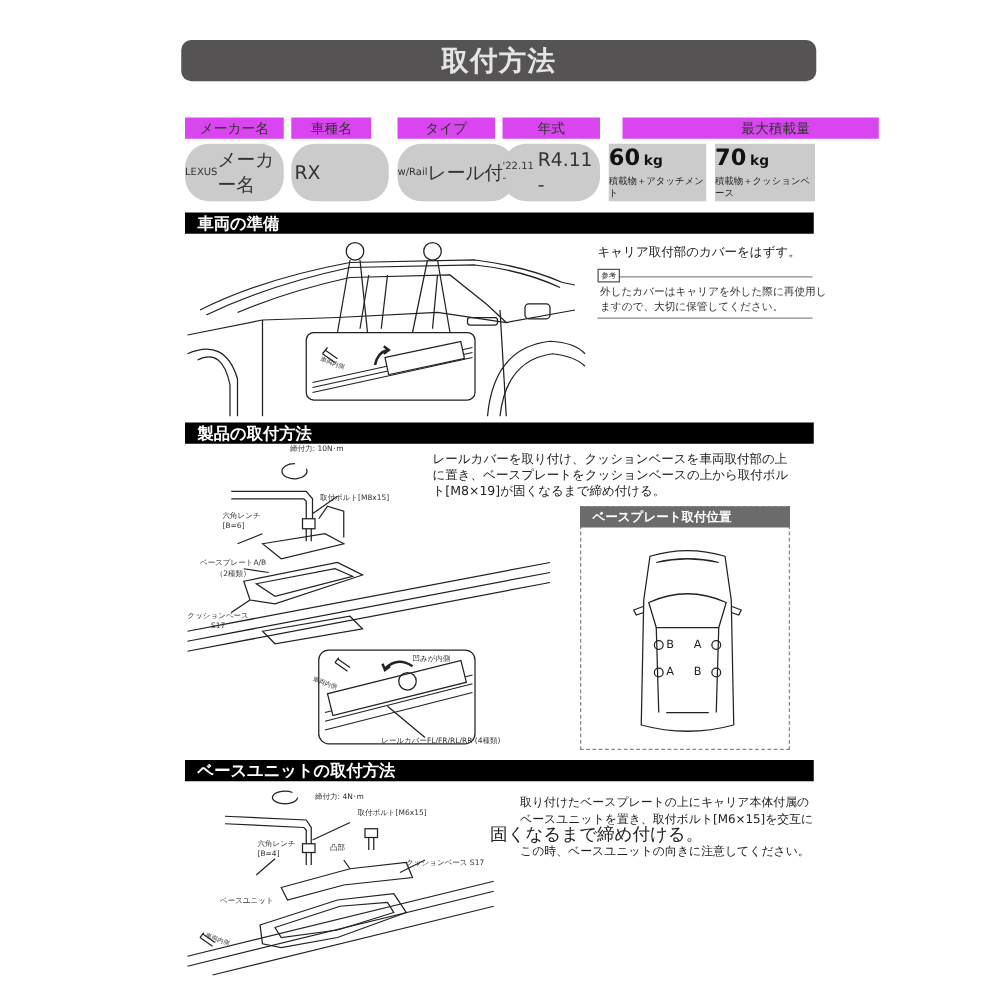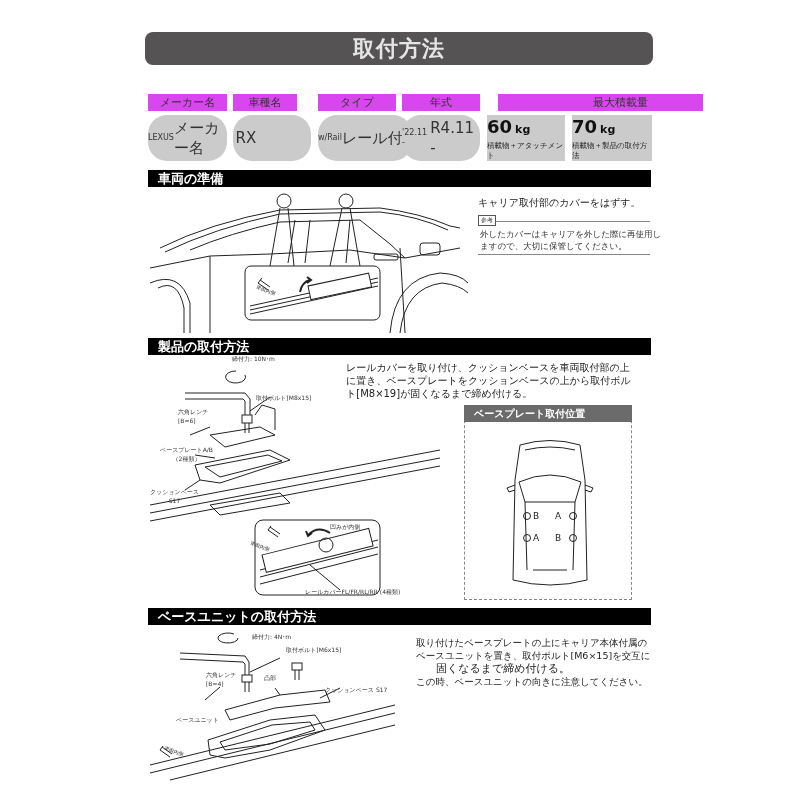--- a/index.html
+++ b/index.html
@@ -52,21 +52,21 @@
 <div class="abs spec-cell" style="left:402px;width:78px;">
   <span class="sm">'22.11 -</span>
   <span class="lg">R4.11 -</span>
 </div>
 <div class="abs load-cell" style="left:487px;width:78px;">
   <span class="load-val"><span>60</span><small>kg</small></span>
   <span class="load-note">積載物＋アタッチメント</span>
 </div>
 <div class="abs load-cell" style="left:572px;width:80px;">
   <span class="load-val"><span>70</span><small>kg</small></span>
-  <span class="load-note">積載物＋製品の取付方法</span>
+  <span class="load-note">積載物＋クッションベース</span>
 </div>
 
 <div class="abs section-bar" style="top:170px;">車両の準備</div>
 
 <svg style="left:150px;top:188px;" width="320" height="145" viewBox="0 0 320 145" fill="none" stroke="#222" stroke-width="1">
   <path d="M10 60 Q60 35 130 22 L230 20 Q270 25 300 38 L310 40"></path>
   <path d="M15 64 Q65 40 130 26 L230 24 Q268 28 298 42"></path>
   <path d="M40 62 Q80 45 130 34 L210 32 L240 56 L255 70"></path>
   <path d="M0 80 L60 68 L120 66 L200 62 L255 70 L310 60"></path>
   <path d="M60 68 L60 145"></path>
@@ -166,21 +166,21 @@
 </svg>
 <div class="abs" style="left:533px;top:511px;font-size:9px;">B</div>
 <div class="abs" style="left:555px;top:511px;font-size:9px;">A</div>
 <div class="abs" style="left:533px;top:533px;font-size:9px;">A</div>
 <div class="abs" style="left:555px;top:533px;font-size:9px;">B</div>
 
 <div class="abs section-bar" style="top:608px;">ベースユニットの取付方法</div>
 
 <div class="abs body-text" style="left:416px;top:636px;font-size:9.5px;">取り付けたベースプレートの上にキャリア本体付属の</div>
 <div class="abs body-text" style="left:416px;top:649px;font-size:9.5px;">ベースユニットを置き、取付ボルト[M6×15]を交互に</div>
-<div class="abs body-text" style="left:436px;top:662px;font-size:11px;">固くなるまで締め付ける。</div>
+<div class="abs body-text" style="left:392px;top:662px;font-size:14px;">固くなるまで締め付ける。</div>
 <div class="abs body-text" style="left:416px;top:675px;font-size:9.5px;">この時、ベースユニットの向きに注意してください。</div>
 
 <svg style="left:150px;top:630px;" width="250" height="150" viewBox="0 0 250 150" fill="none" stroke="#222" stroke-width="1">
   <path d="M88 8 A10 5 0 1 1 84 4"></path>
   <path d="M30 23 L95 26 L99 32 L99 45 M30 29 L93 32 L95 34 L95 45"></path>
   <rect x="92" y="45" width="10" height="7"></rect>
     <path d="M95 52 L95 62 M99 52 L99 62"></path>
   <rect x="142" y="33" width="10" height="7"></rect>
     <path d="M145 40 L145 50 M149 40 L149 50"></path>
   <path d="M75 80 L130 65 L175 60 L180 72 L125 78 L80 90 Z"></path>

